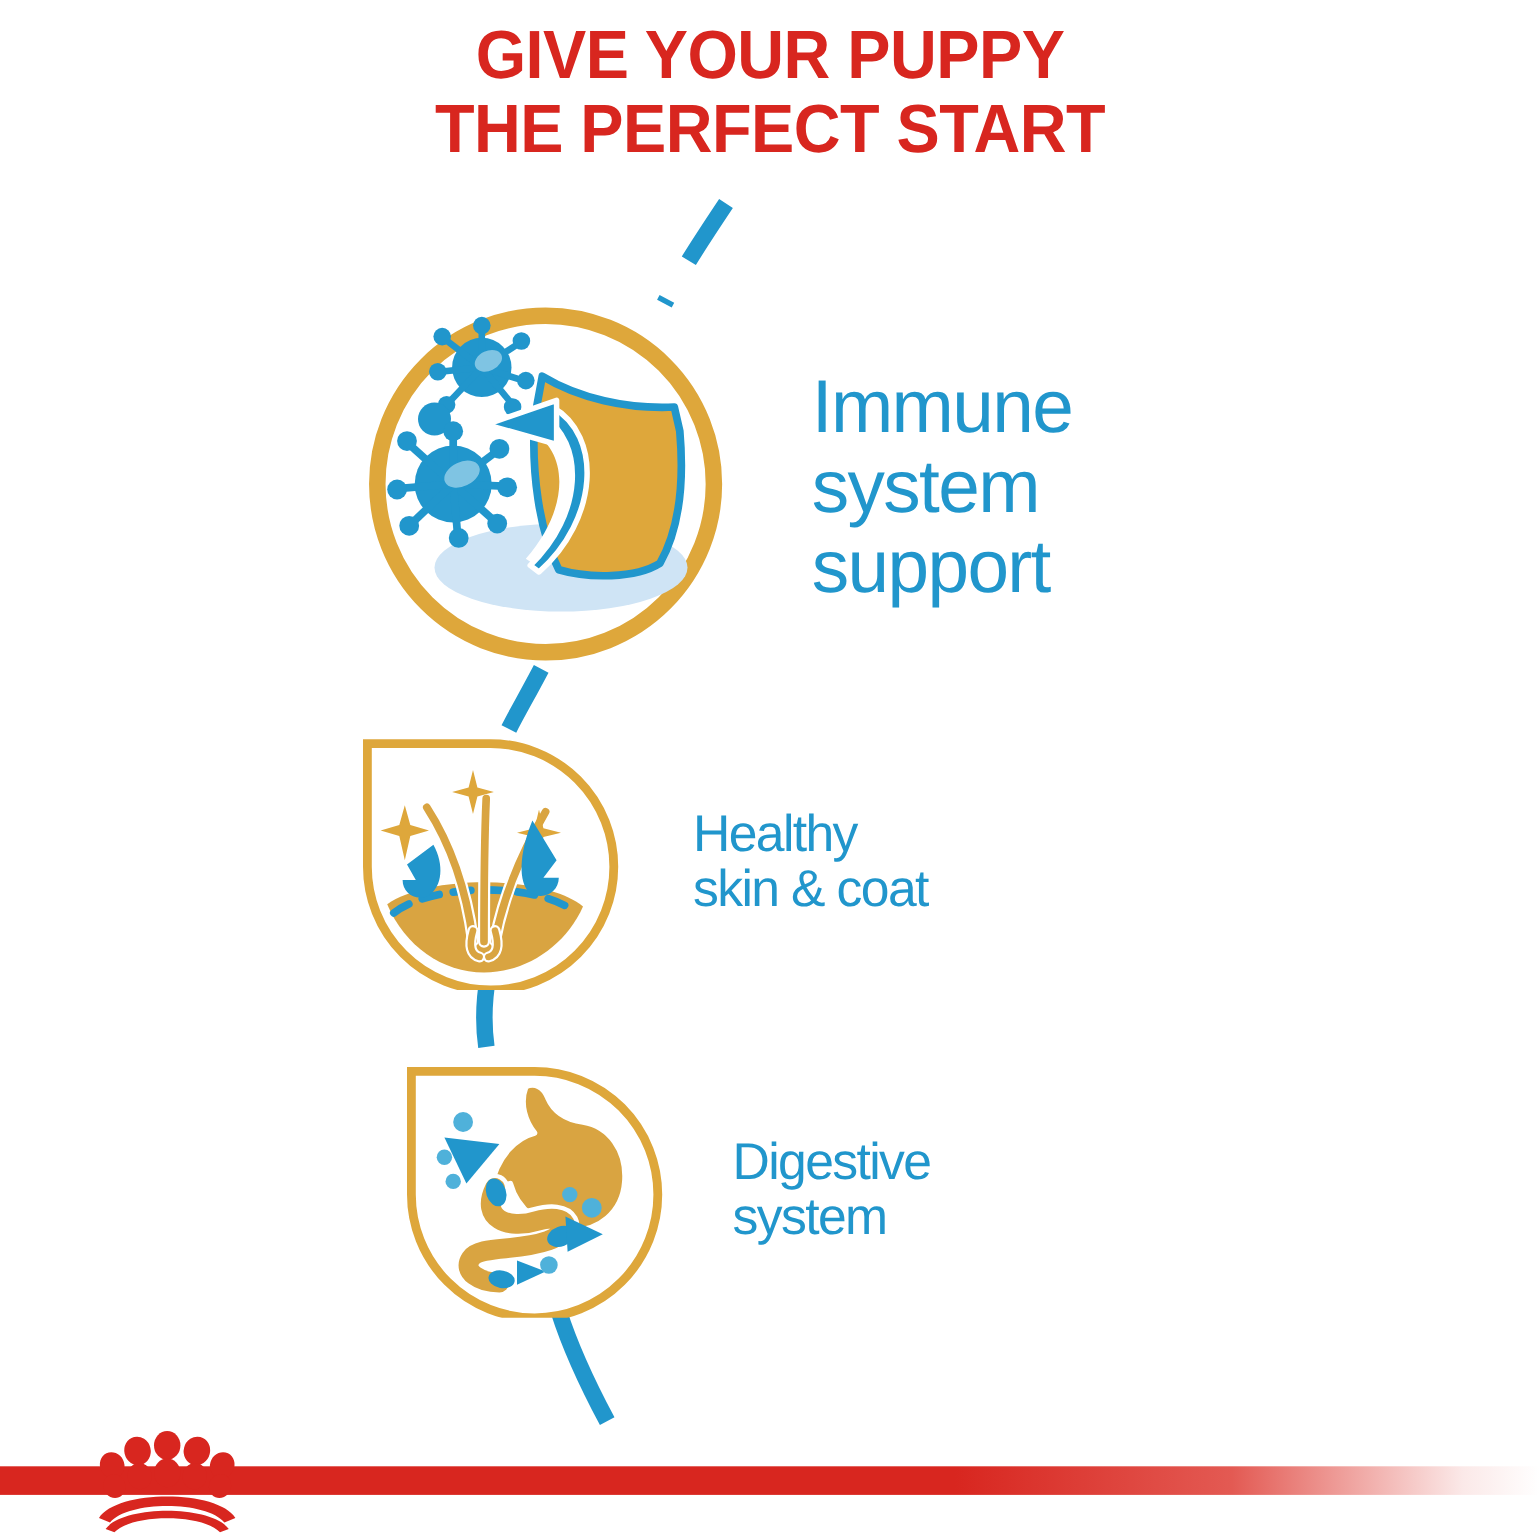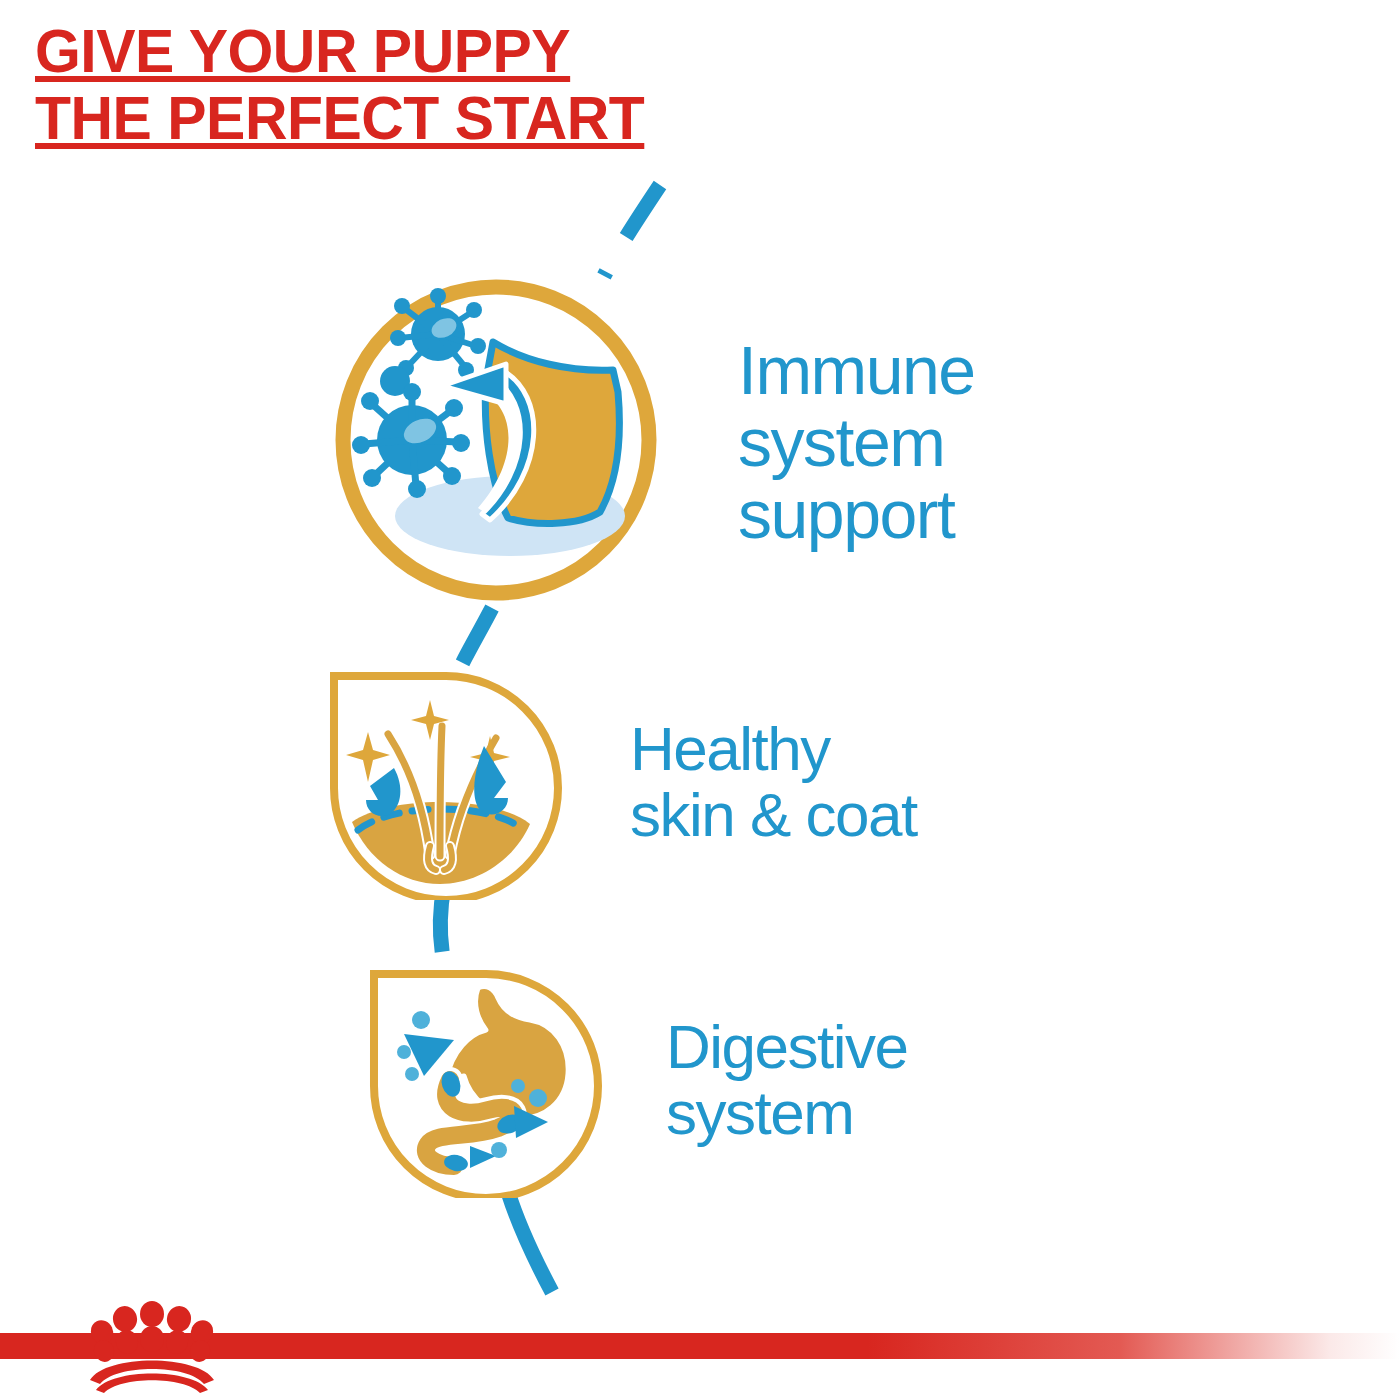--- a/index.html
+++ b/index.html
@@ -14,47 +14,47 @@
     overflow: hidden;
     font-family: "Liberation Sans", sans-serif;
   }
 
   
   #headline {
     position: absolute;
     top: 18px;
     left: 0;
     width: 1400px;
+    text-align: center;
     color: #D8261F;
     font-family: "Liberation Sans", sans-serif;
     font-weight: bold;
     font-size: 62px;
     line-height: 1.08;
     letter-spacing: -0.5px;
-    text-decoration: underline;
   }
   #headline .hl-line {
     display: block;
     transform: scaleX(0.95);
   }
 
   
   .benefit-row {
     position: absolute;
     display: flex;
     align-items: center;
   }
   .benefit-icon {
     flex: 0 0 auto;
   }
   .benefit-label {
     color: #2196CC;
     font-family: "Liberation Sans", sans-serif;
     font-weight: normal;
-    font-size: 62px;
+    font-size: 47px;
     line-height: 1.06;
     letter-spacing: -1.5px;
     white-space: pre-line;
   }
 
   #row-immune  { left: 330px; top: 268px;  }
   #row-immune .benefit-label  { margin-left: 72px; font-size: 68px; }
 
   #row-skin    { left: 318px; top: 660px;  }
   #row-skin .benefit-label    { margin-left: 62px; }

